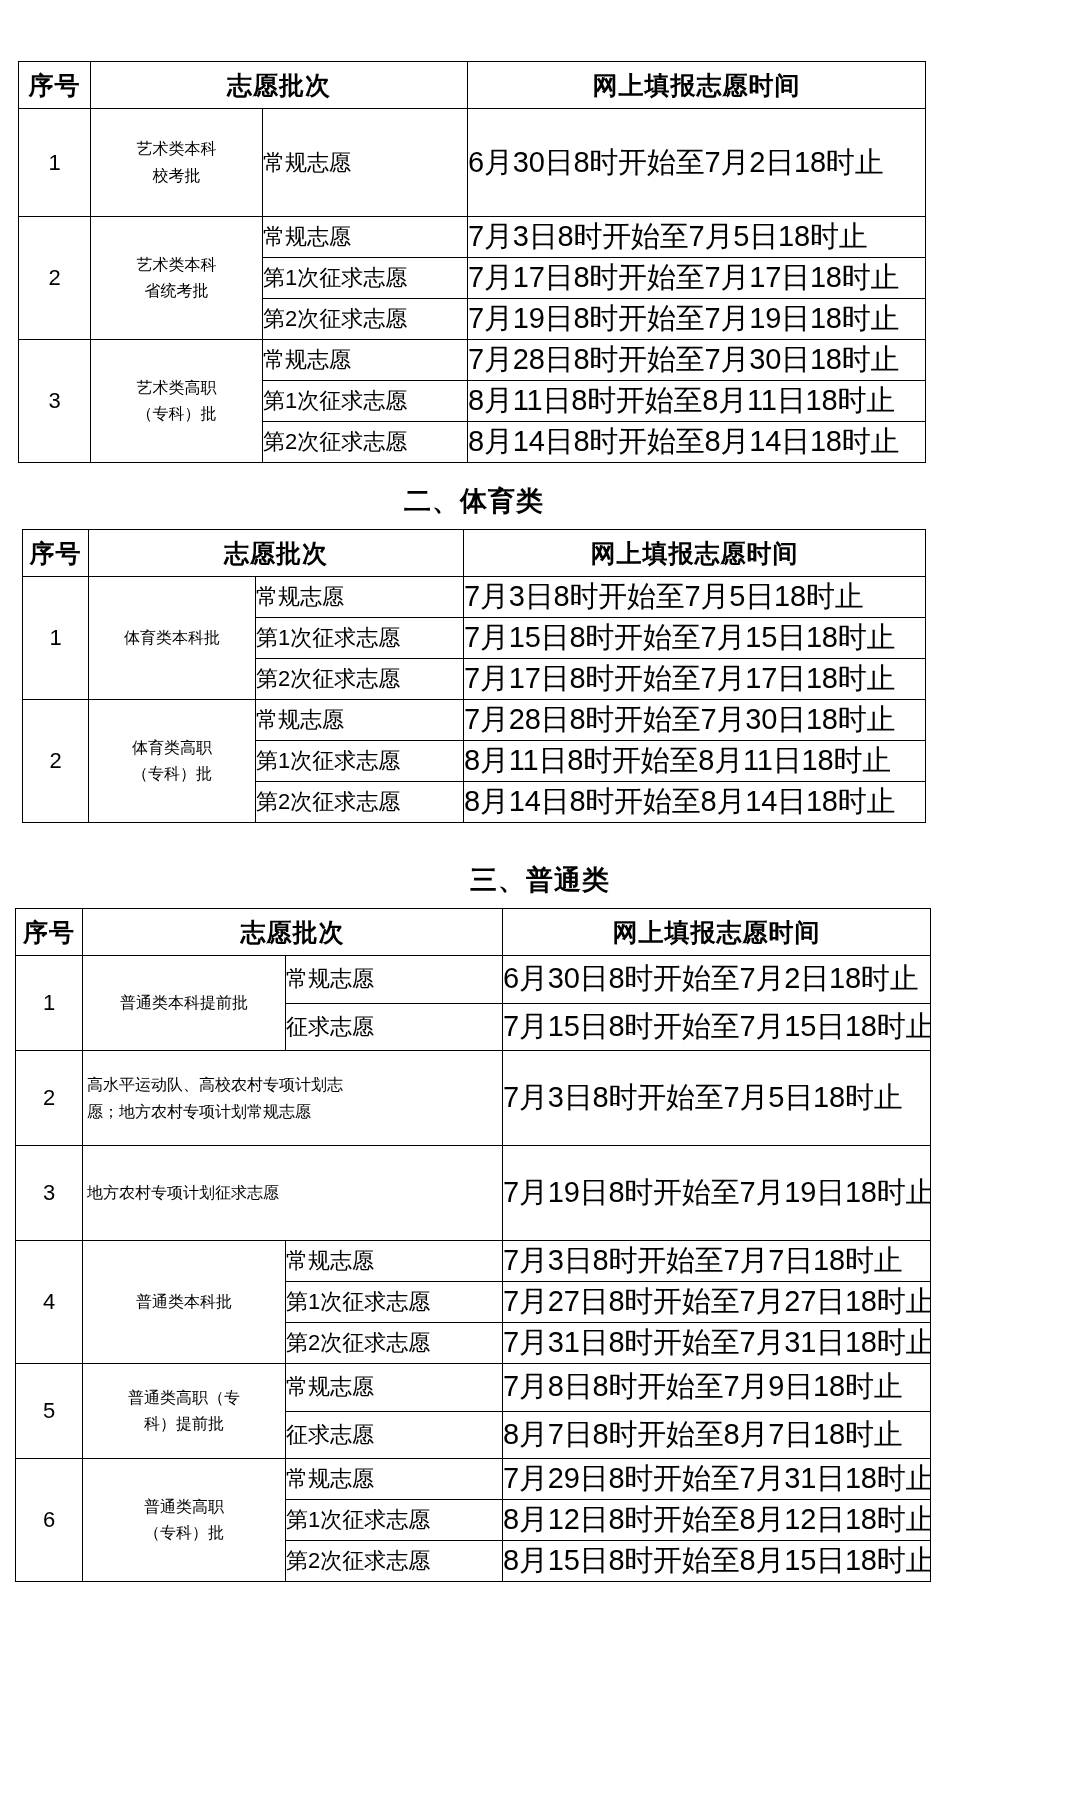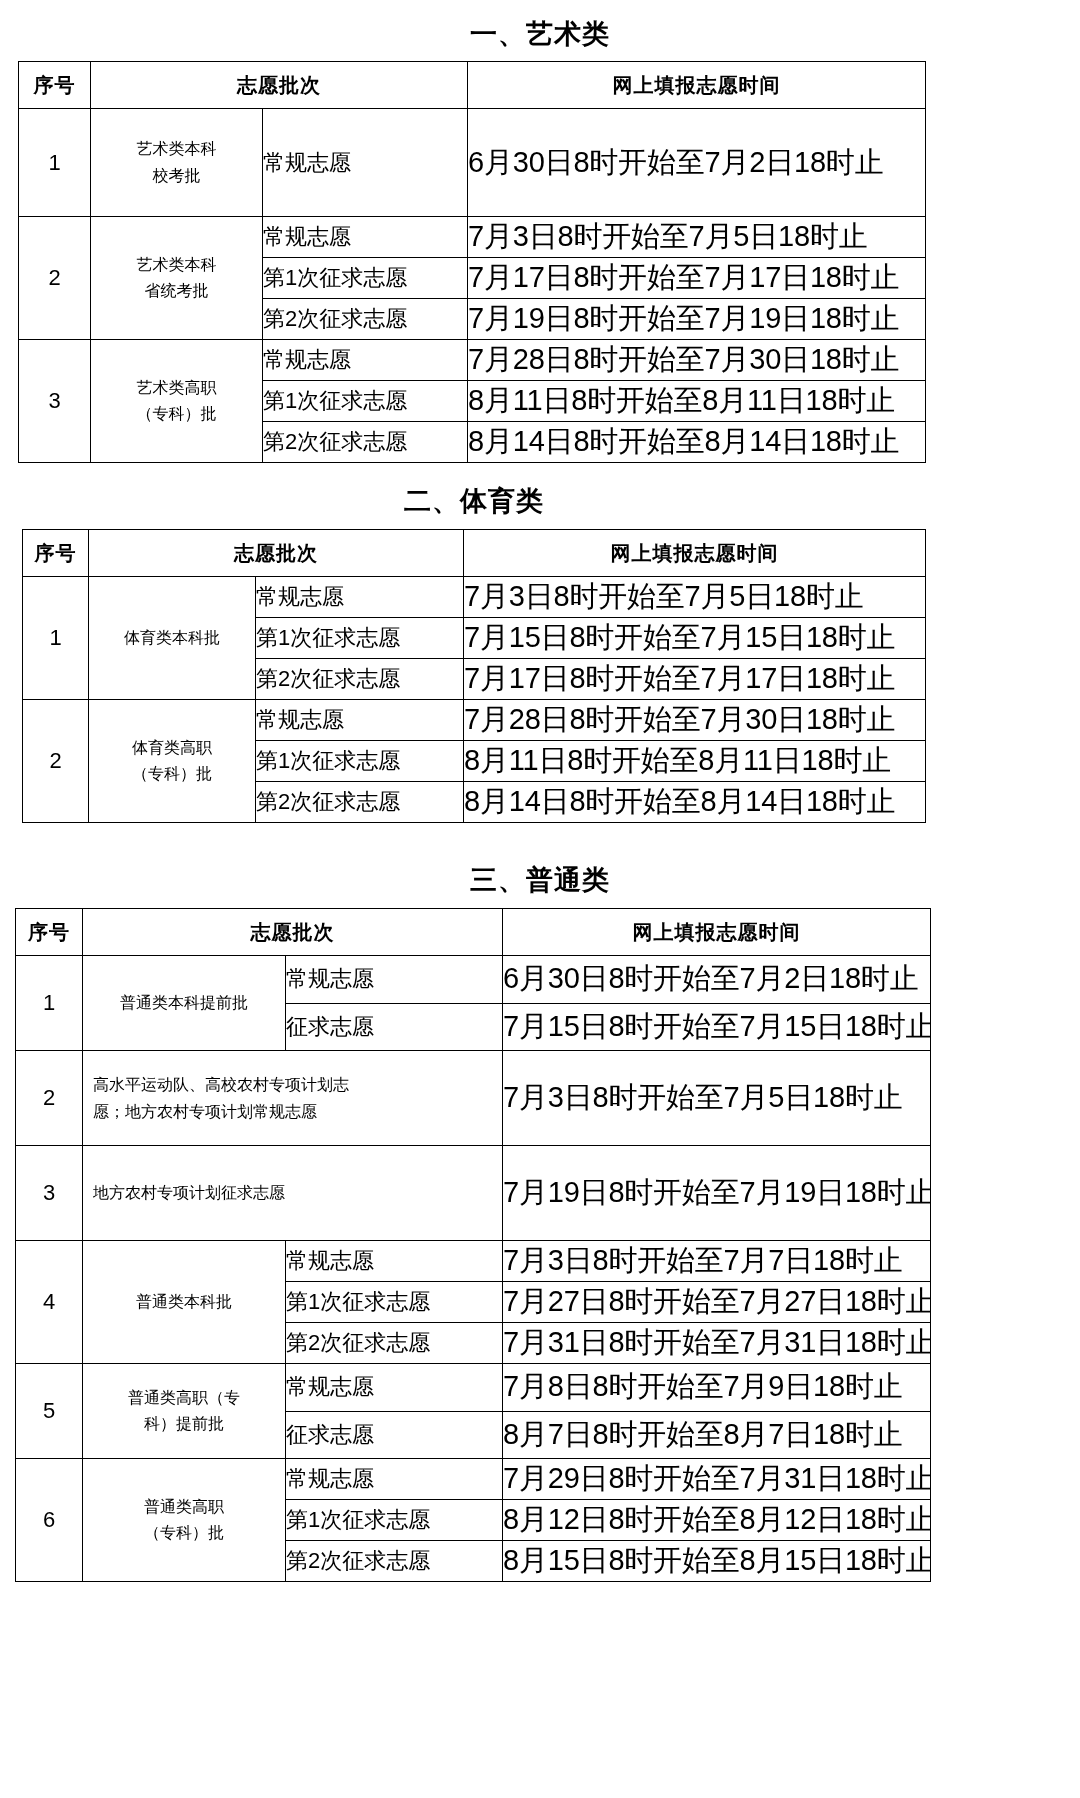--- a/index.html
+++ b/index.html
@@ -42,38 +42,38 @@
     padding: 0;
     vertical-align: middle;
     font-weight: 400;
     color: #000;
     overflow: hidden;
     white-space: nowrap;
   }
   table.sched th {
     font-weight: 700;
     text-align: center;
-    font-size: 20px;
+    font-size: 25px;
     height: 46px;
     letter-spacing: 1px;
   }
   td.idx {
     text-align: center;
     font-size: 22px;
   }
   td.batch {
     text-align: center;
     font-size: 16px;
     line-height: 1.65;
     white-space: normal;
     padding: 0 4px;
   }
   td.batch.lead {
     text-align: left;
-    padding-left: 10px;
+    padding-left: 4px;
     line-height: 1.7;
     margin-top: 28px;
   }
   td.sub {
     text-align: left;
     padding-left: 7px;
     font-size: 22px;
     margin-top: 20px;
   }
   td.time {
@@ -106,21 +106,20 @@
 
   #title-art { position: absolute; left: 0; top: 20px; width: 1080px; }
   #title-pe  { position: absolute; left: 0; top: 487px; width: 948px; }
   #title-gen { position: absolute; left: 0; top: 866px; width: 1080px; }
 </style>
 </head>
 <body>
 
 <div class="page">
 
-  <div class="section-title" id="title-art">一、艺术类</div>
 
   <table class="sched" id="tbl-art">
     <colgroup>
       <col class="c-idx">
         <col class="c-batch">
         <col class="c-sub">
         <col class="c-time">
     </colgroup>
     <thead>
       <tr>

